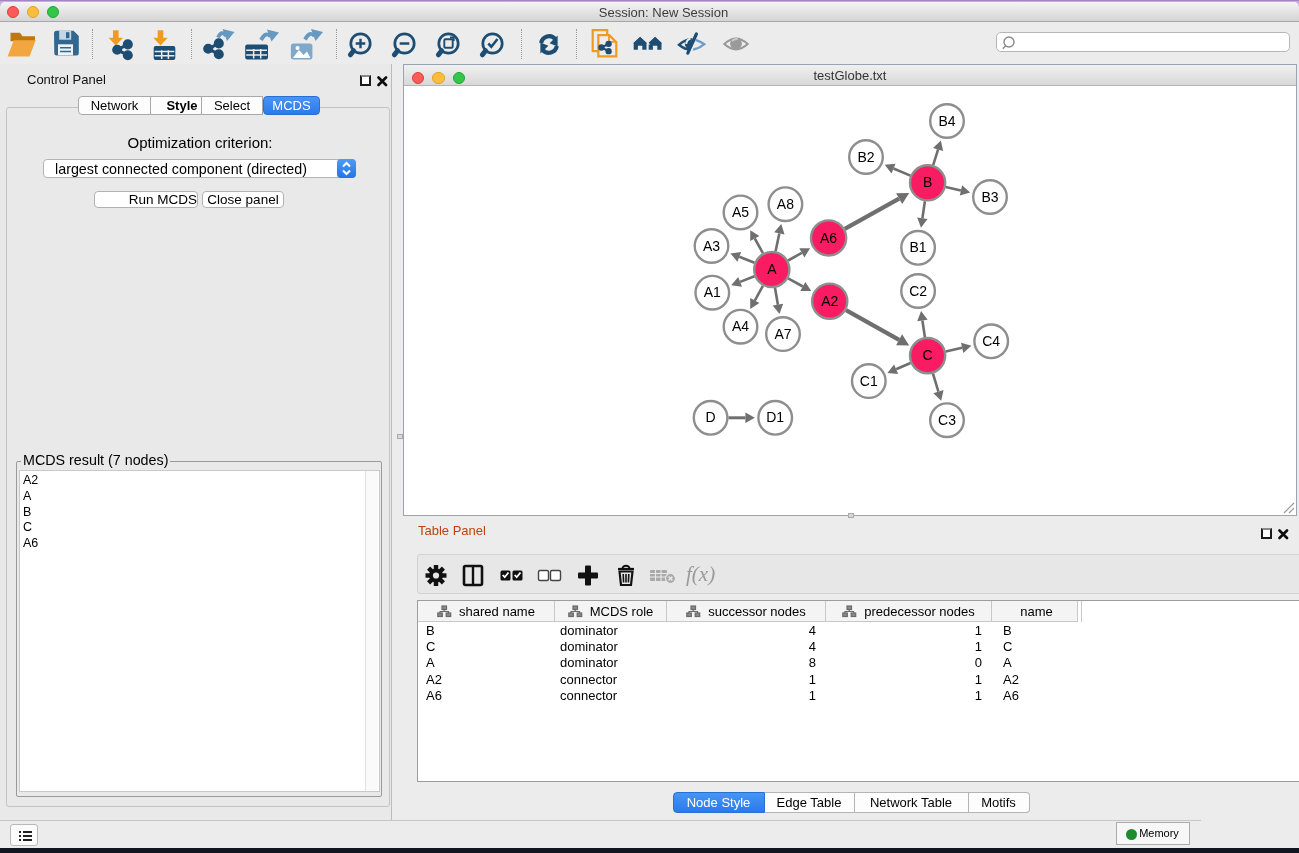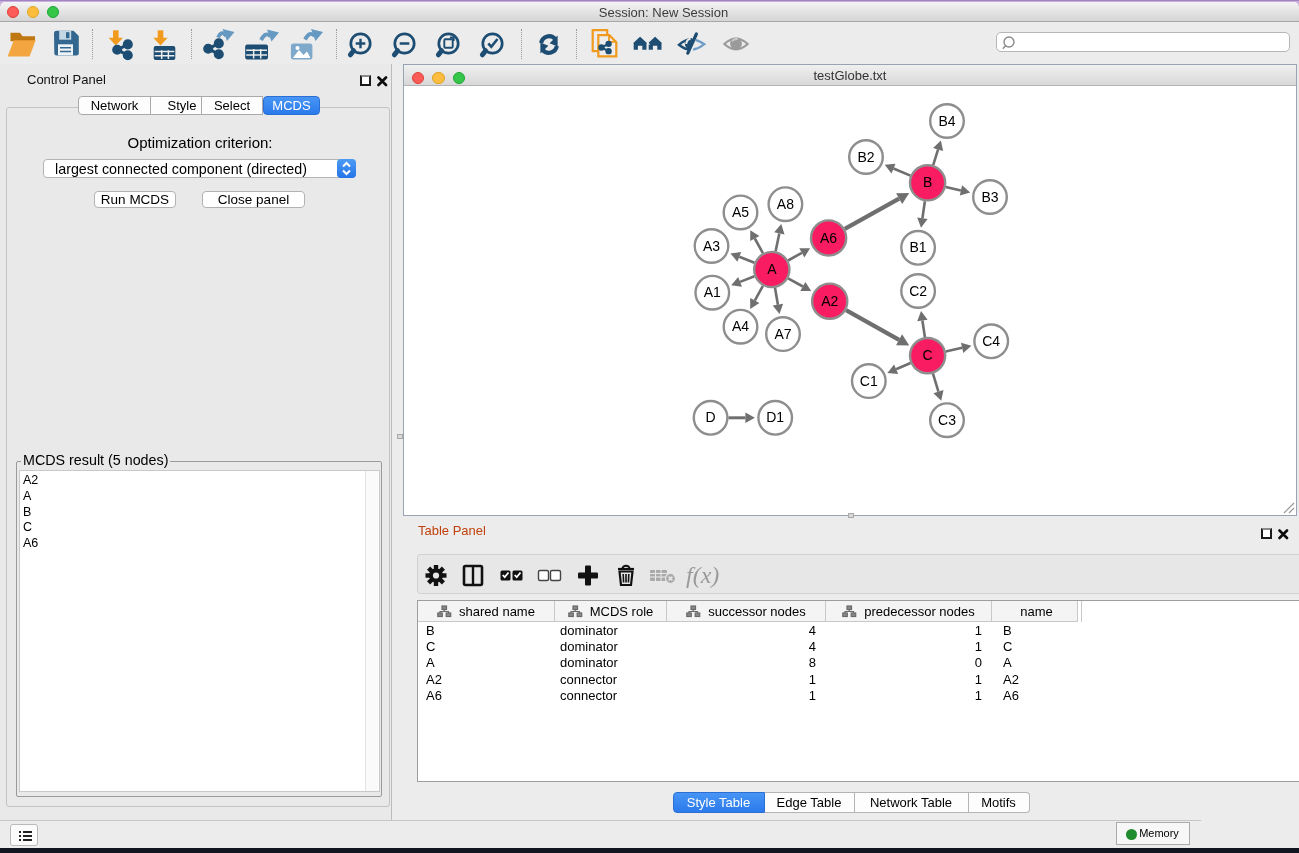--- a/index.html
+++ b/index.html
@@ -235,36 +235,36 @@
 </div>
 <div id="cpanel">
   <div class="hdr">Control Panel</div>
   <div class="wbtn-sq" style="left:360px; top:11px;"></div>
   <svg style="position:absolute; left:377px; top:12px;" width="11" height="11">
         <path d="M1.5 1.5 L9 9 M9 1.5 L1.5 9" stroke="#0c0c0c" stroke-width="2.6" stroke-linecap="round"></path>
       </svg>
   <div id="cp-inner"></div>
   <div id="cp-tabs">
     <div class="tab f" style="left:0; width:73px;">Network</div>
-    <div class="tab" style="left:72px; width:64px;">Style</div>
+    <div class="tab" style="left:72px; width:64px;font-weight:bold;">Style</div>
     <div class="tab" style="left:123px; width:62px;">Select</div>
     <div class="tab sel" style="left:185px; width:57px;">MCDS</div>
   </div>
   <div id="combo">
     <div class="txt">largest connected component (directed)</div>
     <div class="step"><svg width="19" height="19">
             <path d="M6 7.5 L9.5 4 L13 7.5" stroke="#fff" stroke-width="2" fill="none"></path>
             <path d="M6 11.5 L9.5 15 L13 11.5" stroke="#fff" stroke-width="2" fill="none"></path>
           </svg></div>
   </div>
   <div id="opt-label">Optimization criterion:</div>
-  <div class="btn" style="left:94px; top:127px; width:82px;">Run MCDS</div>
-  <div class="btn" style="left:202px; top:127px; width:103px;">Close panel</div>
+  <div class="btn" style="left:94px; top:127px; width:104px;text-align:right;">Run MCDS</div>
+  <div class="btn" style="left:202px; top:127px; width:82px;">Close panel</div>
   <div id="fieldset">
-    <div class="leg">MCDS result (5 nodes)</div>
+    <div class="leg">MCDS result (7 nodes)</div>
     <div class="list">A2<br>A<br>B<br>C<br>A6</div>
     <div class="sbar"></div>
   </div>
 </div>
 <div id="netwin">
   <div id="nw-title">
     <div class="tl t-red"></div>
         <div class="tl t-yel"></div>
         <div class="tl t-grn"></div>
     <div class="title">testGlobe.txt</div>
@@ -418,21 +418,21 @@
           <rect x="4" y="15" width="17" height="11" rx="1" fill="#a9a9a9"></rect>
           <g stroke="#e7e7e7" stroke-width="1.1">
             <line x1="4" y1="18.5" x2="21" y2="18.5"></line>
             <line x1="4" y1="22" x2="21" y2="22"></line>
             <line x1="9.5" y1="15" x2="9.5" y2="26"></line>
             <line x1="15" y1="15" x2="15" y2="26"></line>
           </g>
           <circle cx="24.5" cy="23.5" r="5" fill="#a9a9a9" stroke="#e7e7e7" stroke-width="1.2"></circle>
           <path d="M22.6 21.6 l3.8 3.8 M26.4 21.6 l-3.8 3.8" stroke="#e7e7e7" stroke-width="1.5"></path>
         </svg>
-    <div style="position:absolute;left:268px;top:7px;font-family:'Liberation Serif',serif;font-style:italic;font-size:24px;color:#9a9a9a;">f(x)</div>
+    <div style="position:absolute;left:268px;top:7px;font-family:'Liberation Serif',serif;font-style:italic;font-size:21px;color:#9a9a9a;">f(x)</div>
       </div>
   <div id="ttable">
     <div id="thead">
       <div class="th" style="left:0; width:137px;"><svg width="15" height="13" style="vertical-align:-2px;margin-right:7px;">
               <g fill="none" stroke="#6a6a6a" stroke-width="1.2">
                 <rect x="5" y="1" width="4.5" height="3.5" fill="#8a8a8a"></rect>
                 <rect x="0.8" y="8" width="4.5" height="3.5" fill="#8a8a8a"></rect>
                 <rect x="9.2" y="8" width="4.5" height="3.5" fill="#8a8a8a"></rect>
                 <path d="M7.2 4.5 v2 M3 8 v-1.5 h8.5 V8"></path>
               </g>
@@ -482,21 +482,21 @@
     <div class="row" style="left:142px; top:70.6px;">connector</div>
     <div class="row" style="left:298px; top:70.6px; width:100px; text-align:right;">1</div>
     <div class="row" style="left:464px; top:70.6px; width:100px; text-align:right;">1</div>
     <div class="row" style="left:585px; top:70.6px;">A2</div>
     <div class="row" style="left:8px; top:86.8px;">A6</div>
     <div class="row" style="left:142px; top:86.8px;">connector</div>
     <div class="row" style="left:298px; top:86.8px; width:100px; text-align:right;">1</div>
     <div class="row" style="left:464px; top:86.8px; width:100px; text-align:right;">1</div>
     <div class="row" style="left:585px; top:86.8px;">A6</div>
   </div>
-  <div id="ttabs" style="top:273px;"><div class="ttab sel first" style="width:92px;">Style Table</div><div class="ttab" style="width:90px;">Edge Table</div><div class="ttab" style="width:114px;">Network Table</div><div class="ttab last" style="width:61px;">Motifs</div></div>
+  <div id="ttabs" style="top:273px;"><div class="ttab sel first" style="width:92px;">Node Style</div><div class="ttab" style="width:90px;">Edge Table</div><div class="ttab" style="width:114px;">Network Table</div><div class="ttab last" style="width:61px;">Motifs</div></div>
 </div>
 <div class="splitdot" style="left:397px; top:432px;"></div>
 <div class="splitdot" style="left:848px; top:511px;"></div>
 <div id="statusbar">
   <div id="listbtn"><svg width="28" height="22">
           <g stroke="#222" stroke-width="2">
             <line x1="8" y1="7" x2="10" y2="7"></line>
             <line x1="12" y1="7" x2="21" y2="7"></line>
             <line x1="8" y1="11" x2="10" y2="11"></line>
             <line x1="12" y1="11" x2="21" y2="11"></line>

